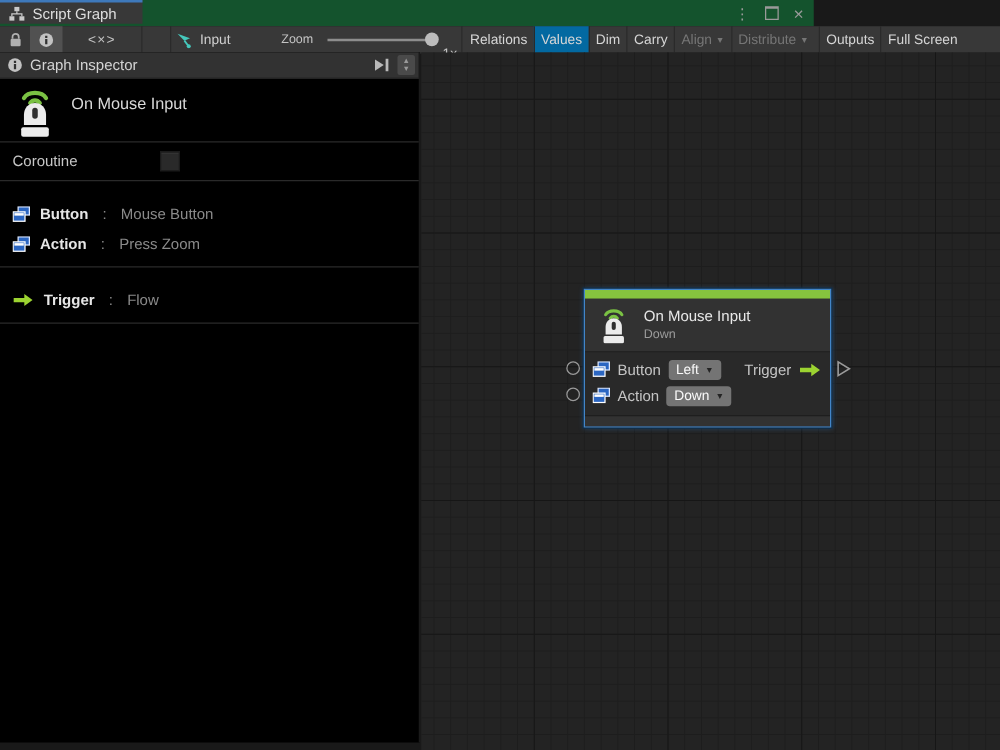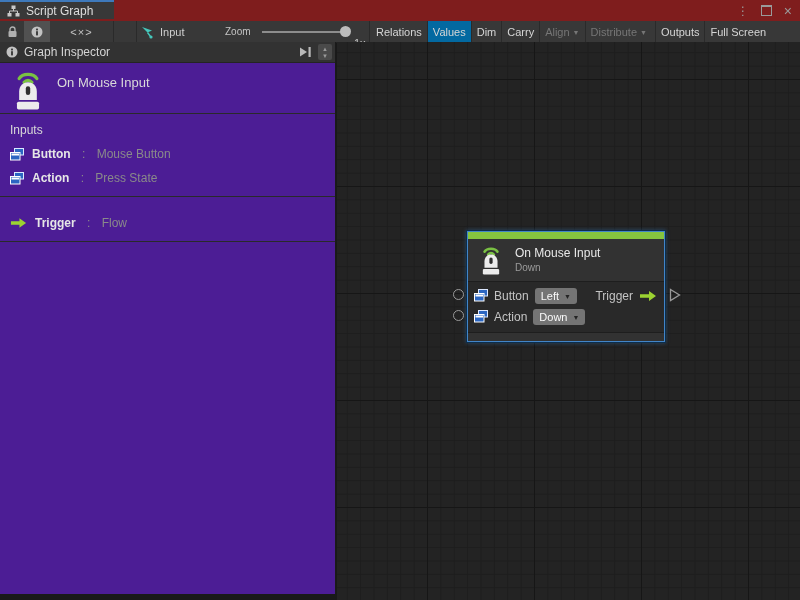--- a/index.html
+++ b/index.html
@@ -4,21 +4,21 @@
 <style>
   html,body { margin:0; padding:0; }
   body {
     width:800px; height:600px; position:relative; overflow:hidden;
     background:#191919; font-family:"Liberation Sans", sans-serif;
     -webkit-font-smoothing:antialiased; user-select:none;
   }
   svg { display:block; }
 
   
-  .tabbar { position:absolute; left:0; top:0; width:800px; height:21px; background:#7f1d1d; }
+  .tabbar { position:absolute; left:0; top:0; width:651px; height:21px; background:#14532d; }
   .tab {
     position:absolute; left:0; top:0; height:19px; width:114px;
     background:#383838; border-top:2px solid #3e79bb;
     display:flex; align-items:center; gap:6px; padding-left:7px; box-sizing:border-box;
   }
   .tab-title { color:#dedede; font-size:12px; }
   .win-controls { position:absolute; right:8px; top:0; height:21px; display:flex; align-items:center; gap:12px; }
   .kebab { color:#9a9a9a; font-size:12px; line-height:1; }
   .maxbox { width:9px; height:8px; border:1px solid #9a9a9a; border-top:2px solid #9a9a9a; }
   .closex { color:#9a9a9a; font-size:14px; line-height:1; }
@@ -46,21 +46,21 @@
   }
   .tbar-btn.first { border-left:none; }
   .tbar-btn.selected { background:#0369a1; }
   .tbar-btn.disabled { color:#767676; }
   .tbar-btn .caret { font-size:7px; color:#767676; margin-top:1px; }
   .tbar-btn.gapped { margin-left:3px; border-left:1px solid #2a2a2a; }
 
   
   .inspector {
     position:absolute; left:0; top:42px; width:336px; height:552px;
-    background:#4c1d95; border-right:1px solid #1a1a1a; box-sizing:border-box;
+    background:#000000; border-right:1px solid #1a1a1a; box-sizing:border-box;
   }
   .insp-header {
     height:20px; background:#323232; border-bottom:1px solid #242424;
     display:flex; align-items:center; gap:6px; padding-left:6px; position:relative;
   }
   .insp-title { color:#d4d4d4; font-size:12px; }
   .dock-icon { position:absolute; right:23px; top:4px; }
   .stepper {
     position:absolute; right:3px; top:2px; width:14px; height:16px; background:#4a4a4a;
     border-radius:2px; display:flex; flex-direction:column; align-items:center; justify-content:center; gap:1px;
@@ -244,23 +244,26 @@
         <path d="M9,9.5 C12,4.5 22,4.5 25,9.5" stroke="#7ac143" stroke-width="3" fill="none" stroke-linecap="round"></path>
         <path d="M13.5,13 C15.5,10.5 18.5,10.5 20.5,13" stroke="#7ac143" stroke-width="3" fill="none" stroke-linecap="round"></path>
         <path d="M9,29 L9,21.5 C9,16.5 12.5,13 17,13 C21.5,13 25,16.5 25,21.5 L25,29 Z" fill="#ececec"></path>
         <rect x="15" y="16.5" width="4" height="8" rx="2" fill="#2f2f2f"></rect>
         <rect x="7" y="30.5" width="20" height="7" rx="1.5" fill="#ececec"></rect>
       </svg>
     </span>
     <span class="unit-title">On Mouse Input</span>
   </div>
 
+  <div class="coroutine-row">
+    <span class="coroutine-label">Coroutine</span>
+    <span class="checkbox"></span>
+  </div>
 
   <div class="io-section">
-    <div class="io-header">Inputs</div>
     <div class="io-row">
       <span>
         <svg width="14" height="13" viewBox="0 0 14 13">
           <rect x="4.5" y="0.5" width="9" height="6.5" fill="#2b66c2" stroke="#dce8ff" stroke-width="1"></rect>
           <rect x="0.5" y="4.5" width="9.5" height="7.5" fill="#2b66c2" stroke="#ffffff" stroke-width="1"></rect>
           <rect x="1.5" y="5.5" width="7.5" height="2" fill="#ffffff"></rect>
         </svg>
       </span>
       <span class="io-name">Button</span>
         <span class="io-sep"> : </span>
@@ -269,21 +272,21 @@
     <div class="io-row">
       <span>
         <svg width="14" height="13" viewBox="0 0 14 13">
           <rect x="4.5" y="0.5" width="9" height="6.5" fill="#2b66c2" stroke="#dce8ff" stroke-width="1"></rect>
           <rect x="0.5" y="4.5" width="9.5" height="7.5" fill="#2b66c2" stroke="#ffffff" stroke-width="1"></rect>
           <rect x="1.5" y="5.5" width="7.5" height="2" fill="#ffffff"></rect>
         </svg>
       </span>
       <span class="io-name">Action</span>
         <span class="io-sep"> : </span>
-        <span class="io-type">Press State</span>
+        <span class="io-type">Press Zoom</span>
     </div>
   </div>
 
   <div class="io-section">
     <div class="io-row">
       <span>
         <svg width="17" height="12" viewBox="0 0 18 12">
           <path d="M1,4.2 H10 V1 L17,6 L10,11 V7.8 H1 Z" fill="#9cd331"></path>
         </svg>
       </span>

